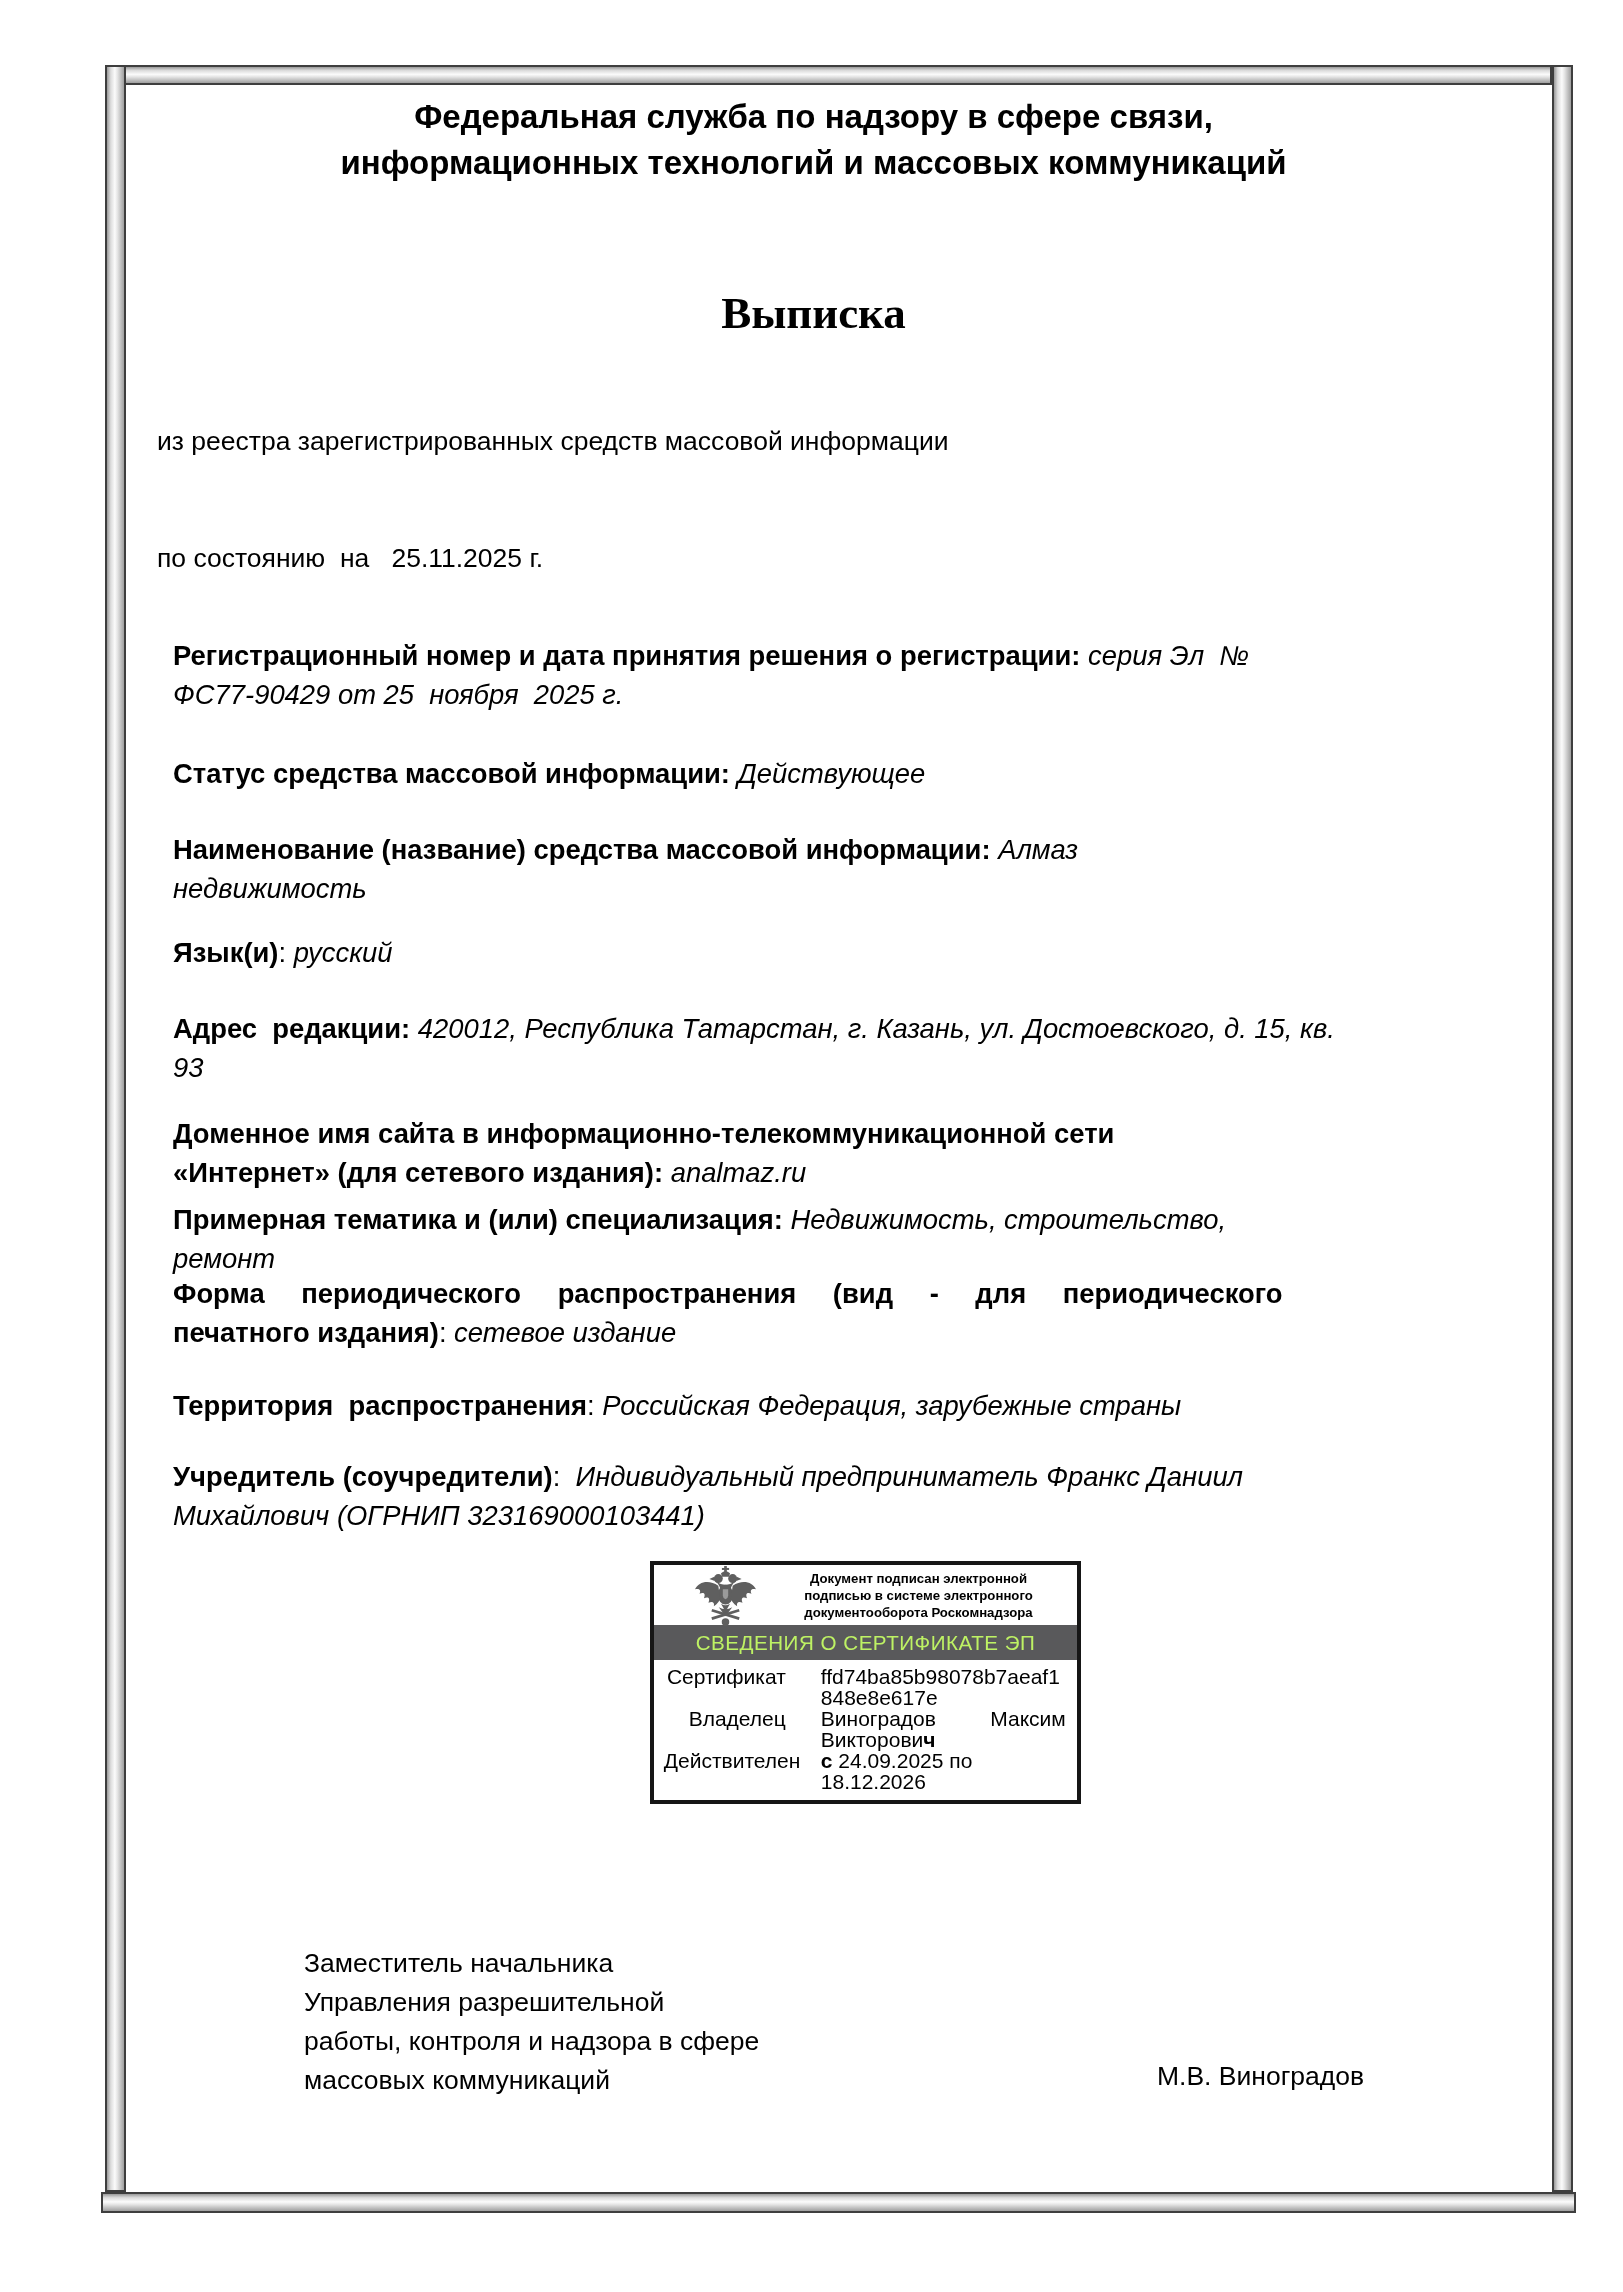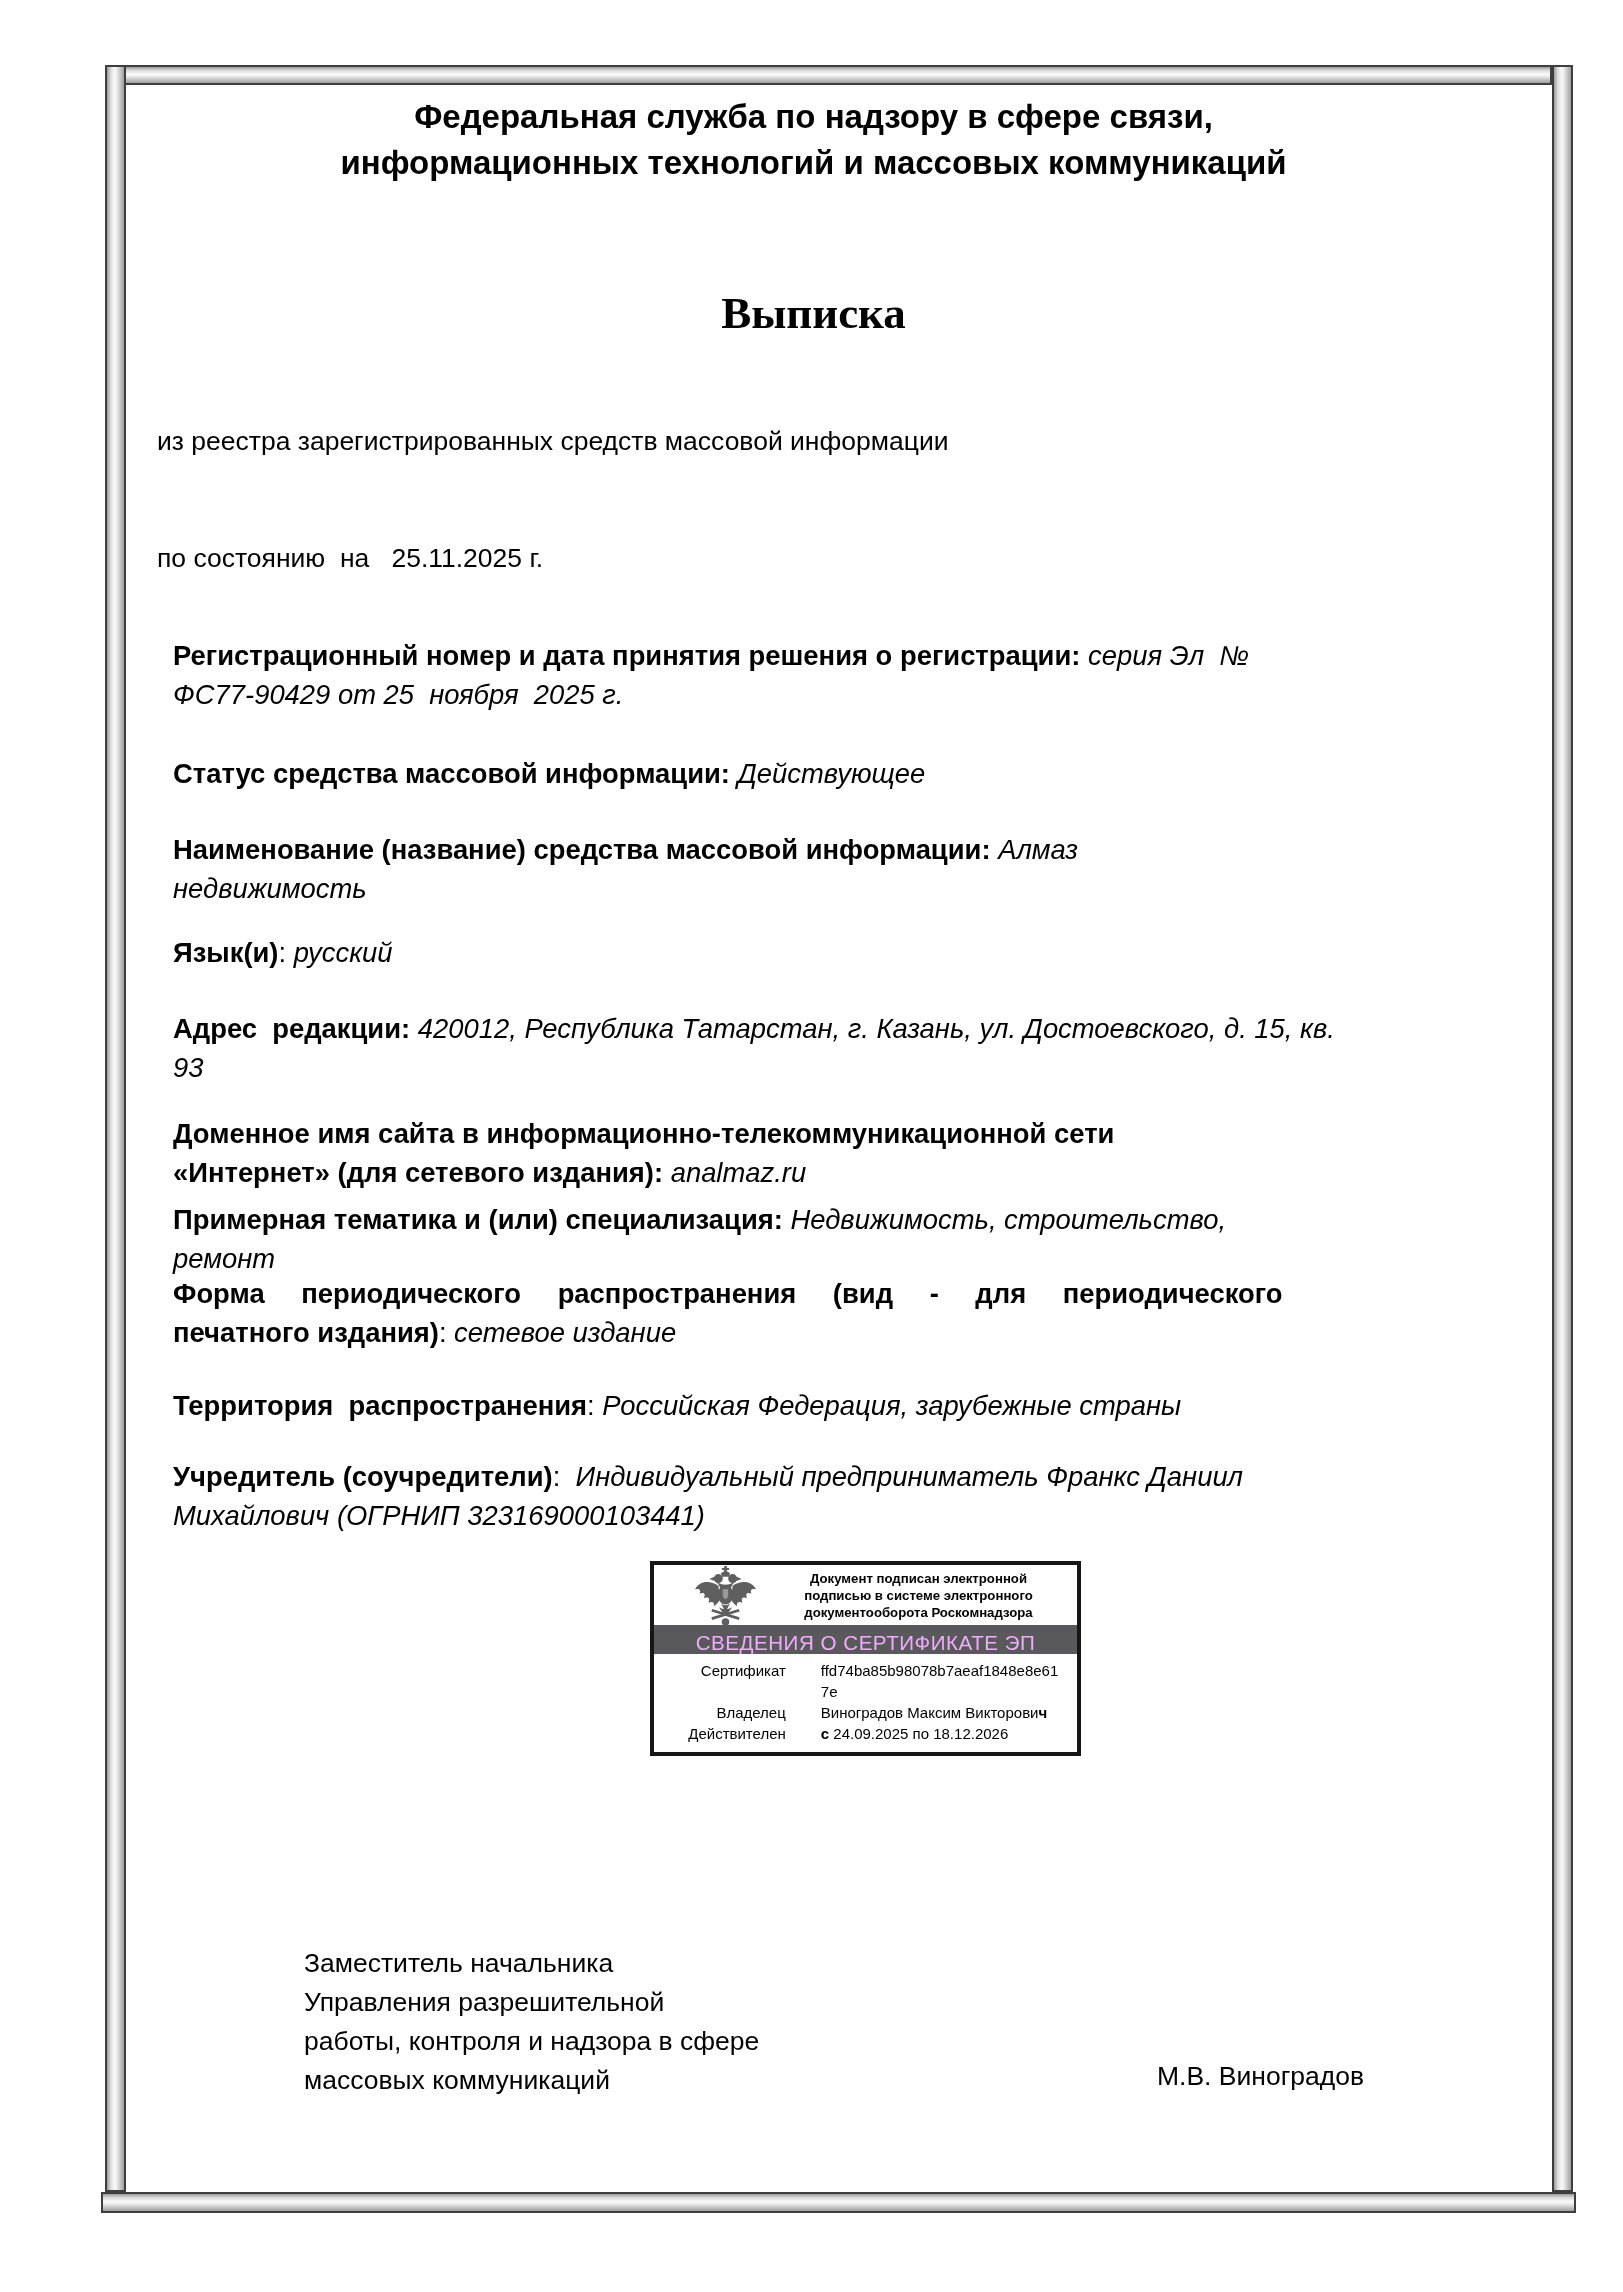--- a/index.html
+++ b/index.html
@@ -31,24 +31,24 @@
 
   #f1{top:620px}#f2{top:738px}#f3{top:814px}#f4{top:917px}#f5{top:993px}
   #f6{top:1098px}#f7{top:1184px}#f8{top:1258px}#f9{top:1370px}#f10{top:1441px}
 
   
   .stamp{position:absolute;left:650px;top:1561px;width:431px;border:4.9px solid #161616;
          background:#fff;box-sizing:border-box}
   .stamp-top{display:flex;align-items:center;height:57px;padding-top:2.9px}
   .emblem{margin-left:37px;flex:0 0 auto}
   .signed{flex:1;text-align:center;font-weight:bold;font-size:13.2px;line-height:16.7px;padding:0 9.8px}
-  .band{background:#59595b;color:#f0abfc;text-align:center;font-size:20.6px;line-height:35px;
-        height:29px;letter-spacing:0.5px}
+  .band{background:#59595b;color:#bef264;text-align:center;font-size:20.6px;line-height:35px;
+        height:35px;letter-spacing:0.5px}
   .srows{display:grid;grid-template-columns:122px 245px;column-gap:35px;
-         padding:5.9px 0 7.8px 9.8px;font-size:15px;line-height:21px;align-items:start}
+         padding:5.9px 0 7.8px 9.8px;font-size:21px;line-height:21px;align-items:start}
   .slabel{text-align:right}
   .sval.break{word-break:break-all}
   .sval.just{text-align:justify}
   .pre{white-space:pre-wrap}
 
   .sig{position:absolute;left:304px;top:1944px;font-size:26.5px;line-height:39px}
   .sig-name{position:absolute;left:1157px;top:2061px;font-size:26.5px}
 </style>
 </head>
 <body>

